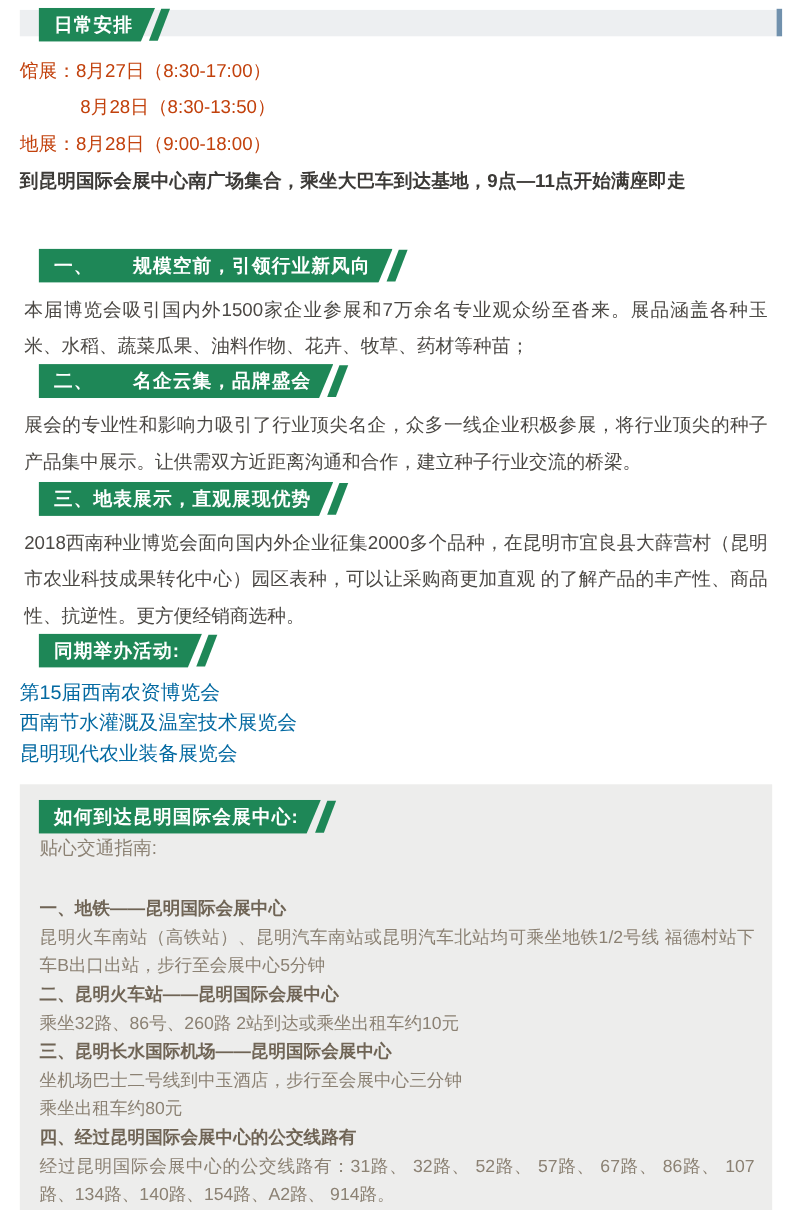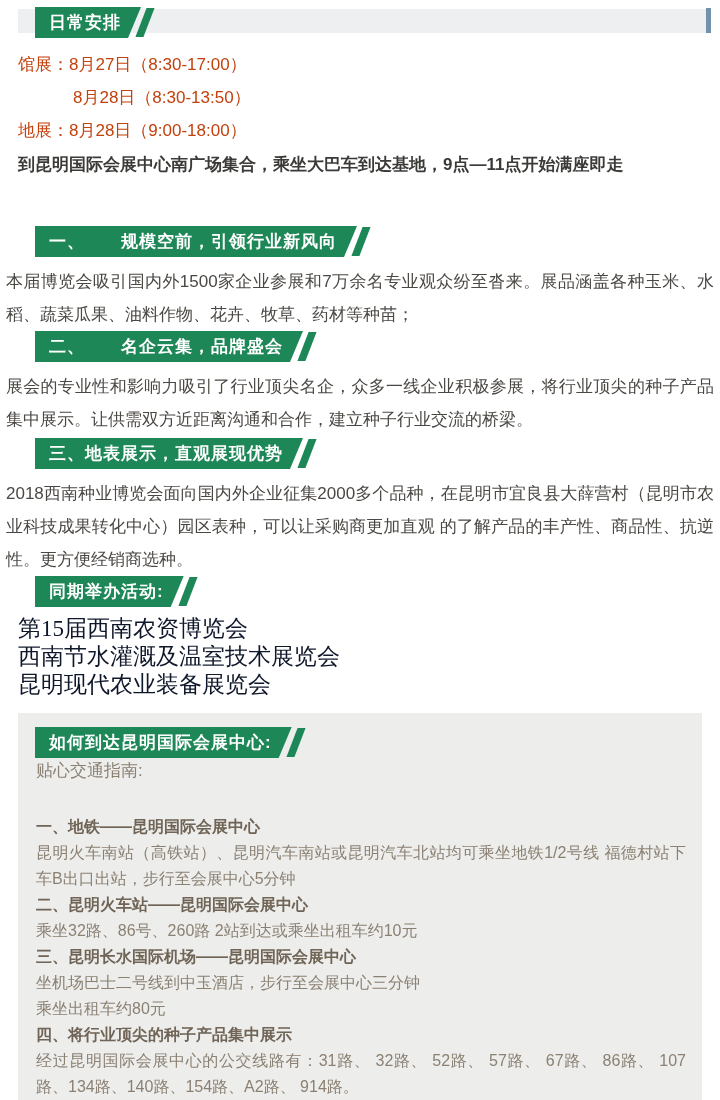--- a/index.html
+++ b/index.html
@@ -38,25 +38,25 @@
   .assembly{
     margin:6px 18px 16px; font-size:17px; line-height:24px;
     font-weight:bold; color:#3c3a37;
   }
 
   .mt-sect1{ margin-top:33px; }
   .mt-sect{ margin-top:0px; }
   .mt-sect3{ margin-top:2px; }
 
   .para{
-    margin:8px 6px 0; font-size:17px; line-height:33px;
+    margin:8px 22px 0; font-size:17px; line-height:33px;
     color:#4b4844; text-align:justify;
   }
 
-  .events{ list-style:none; margin:8px 18px 0; font-size:23px; line-height:28px; color:#0f172a;font-family:Liberation Serif, serif; }
+  .events{ list-style:none; margin:8px 18px 0; font-size:18px; line-height:28px; color:#0369a1; }
 
   
   .transport-box{
     margin:14px 18px 0; background:#ededec;
     padding:14px 16px 16px; min-height:390px;
   }
   .transport-box .ribbon{ margin-left:1px; }
   .transport-intro{ margin:0 0 0 2px; font-size:17px; line-height:26px; color:#8b8173; }
   .routes{ margin:30px 0 0 2px; }
   .route-title{ font-weight:bold; color:#6f6455; font-size:16px; line-height:26px; }
@@ -125,18 +125,18 @@
       <div class="route-title">一、地铁——昆明国际会展中心</div>
       <div class="route-line">昆明火车南站（高铁站）、昆明汽车南站或昆明汽车北站均可乘坐地铁1/2号线 福德村站下车B出口出站，步行至会展中心5分钟</div>
 
       <div class="route-title">二、昆明火车站——昆明国际会展中心</div>
       <div class="route-line">乘坐32路、86号、260路 2站到达或乘坐出租车约10元</div>
 
       <div class="route-title">三、昆明长水国际机场——昆明国际会展中心</div>
       <div class="route-line">坐机场巴士二号线到中玉酒店，步行至会展中心三分钟</div>
       <div class="route-line">乘坐出租车约80元</div>
 
-      <div class="route-title">四、将行业顶尖的种子产品集中展示</div>
+      <div class="route-title">四、经过昆明国际会展中心的公交线路有</div>
       <div class="route-line">经过昆明国际会展中心的公交线路有：31路、 32路、 52路、 57路、 67路、 86路、 107路、134路、140路、154路、A2路、 914路。</div>
     </div>
   </section>
 
 </div>
 
 </body></html>

